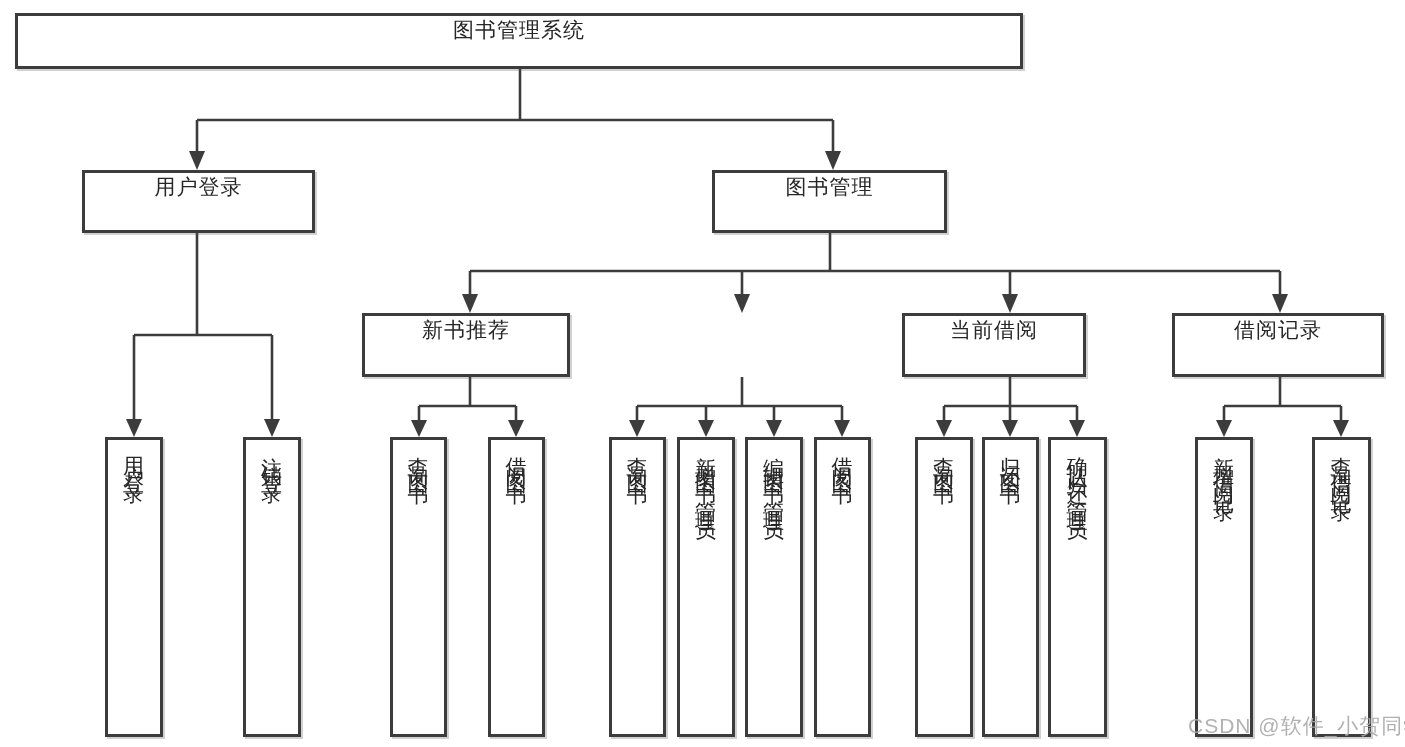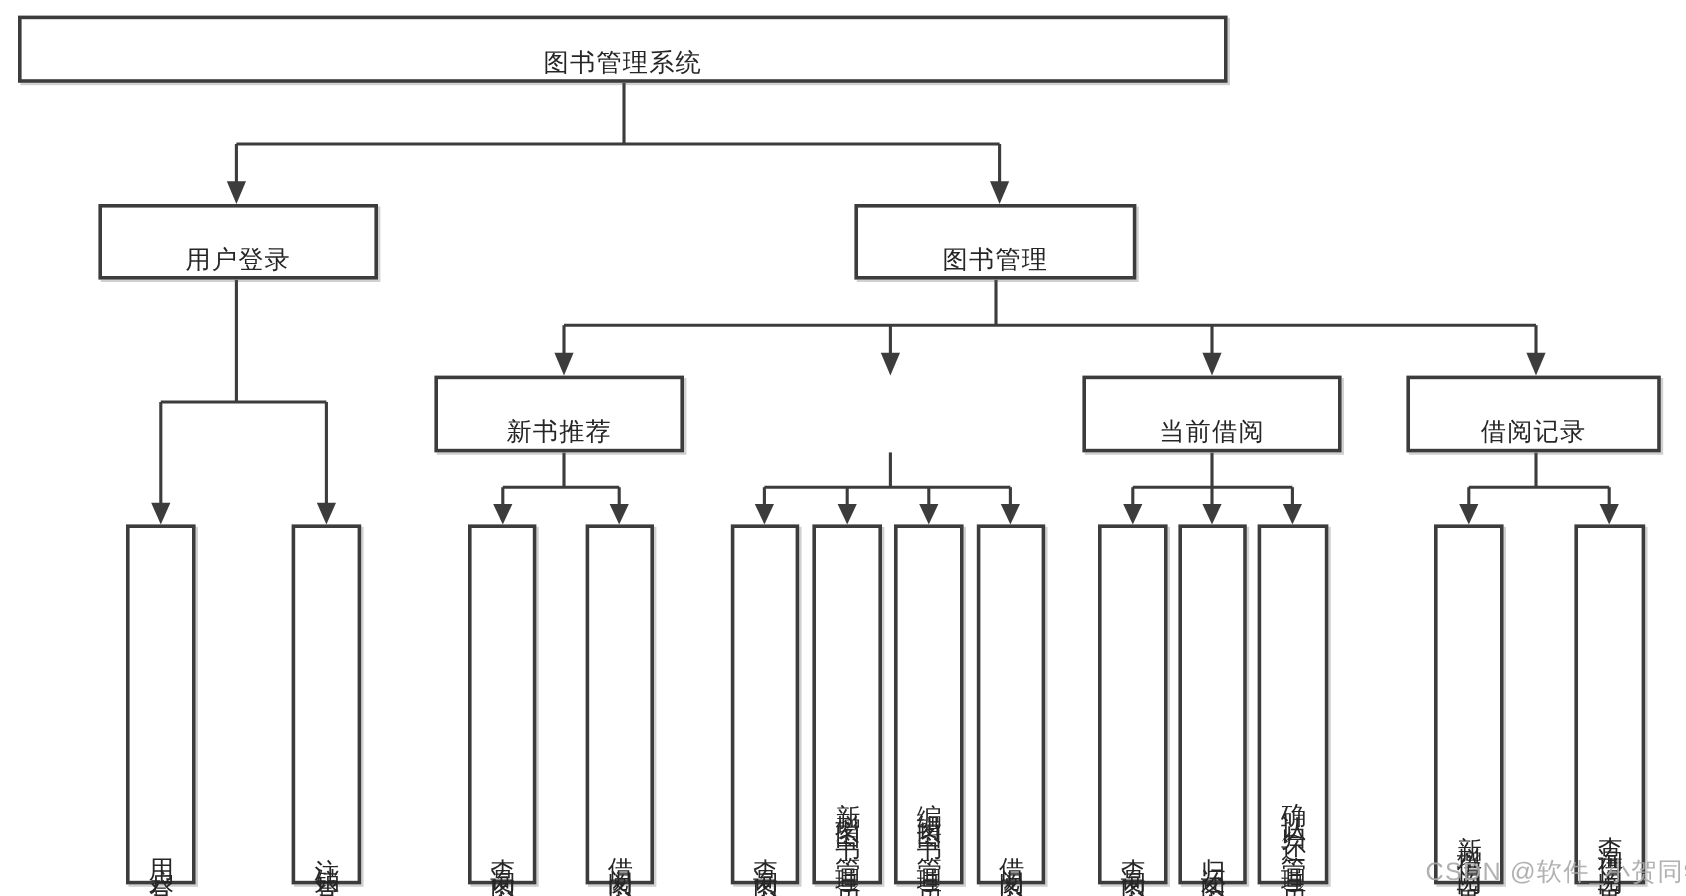--- a/index.html
+++ b/index.html
@@ -16,21 +16,21 @@
     left: 0; top: 0;
     z-index: 1;
   }
   .box {
     position: absolute;
     box-sizing: border-box;
     background: #ffffff;
     border: 3px solid #3c3c3c;
     box-shadow: 2px 2px 0 rgba(90,90,90,0.28);
     display: flex;
-    align-items: flex-end;
+    align-items: flex-start;
     justify-content: center;
     color: #262626;
     z-index: 2;
   }
   .hbox { font-size: 21px; letter-spacing: 1px; }
   .root-box  { left: 15px;  top: 13px;  width: 1008px; height: 56px; }
   .lvl2-box  { top: 170px; height: 63px; }
   .lvl3-box  { top: 313px; height: 64px; }
   .leaf {
     top: 437px;
@@ -138,21 +138,21 @@
   <div class="box hbox lvl2-box" style="left:82px;width:233px">
     <span>用户登录</span>
   </div>
   <div class="box hbox lvl2-box" style="left:712px;width:235px">
     <span>图书管理</span>
   </div>
 
   <div class="box hbox lvl3-box" style="left:362px;width:208px">
     <span>新书推荐</span>
   </div>
-  <div class="box hbox lvl3-box" style="left:902px;width:216px">
+  <div class="box hbox lvl3-box" style="left:902px;width:184px">
     <span>当前借阅</span>
   </div>
   <div class="box hbox lvl3-box" style="left:1172px;width:212px">
     <span>借阅记录</span>
   </div>
 
   <div class="box leaf" style="left:105px">
     <span class="vtext">用户登录</span>
   </div>
   <div class="box leaf" style="left:243px">

